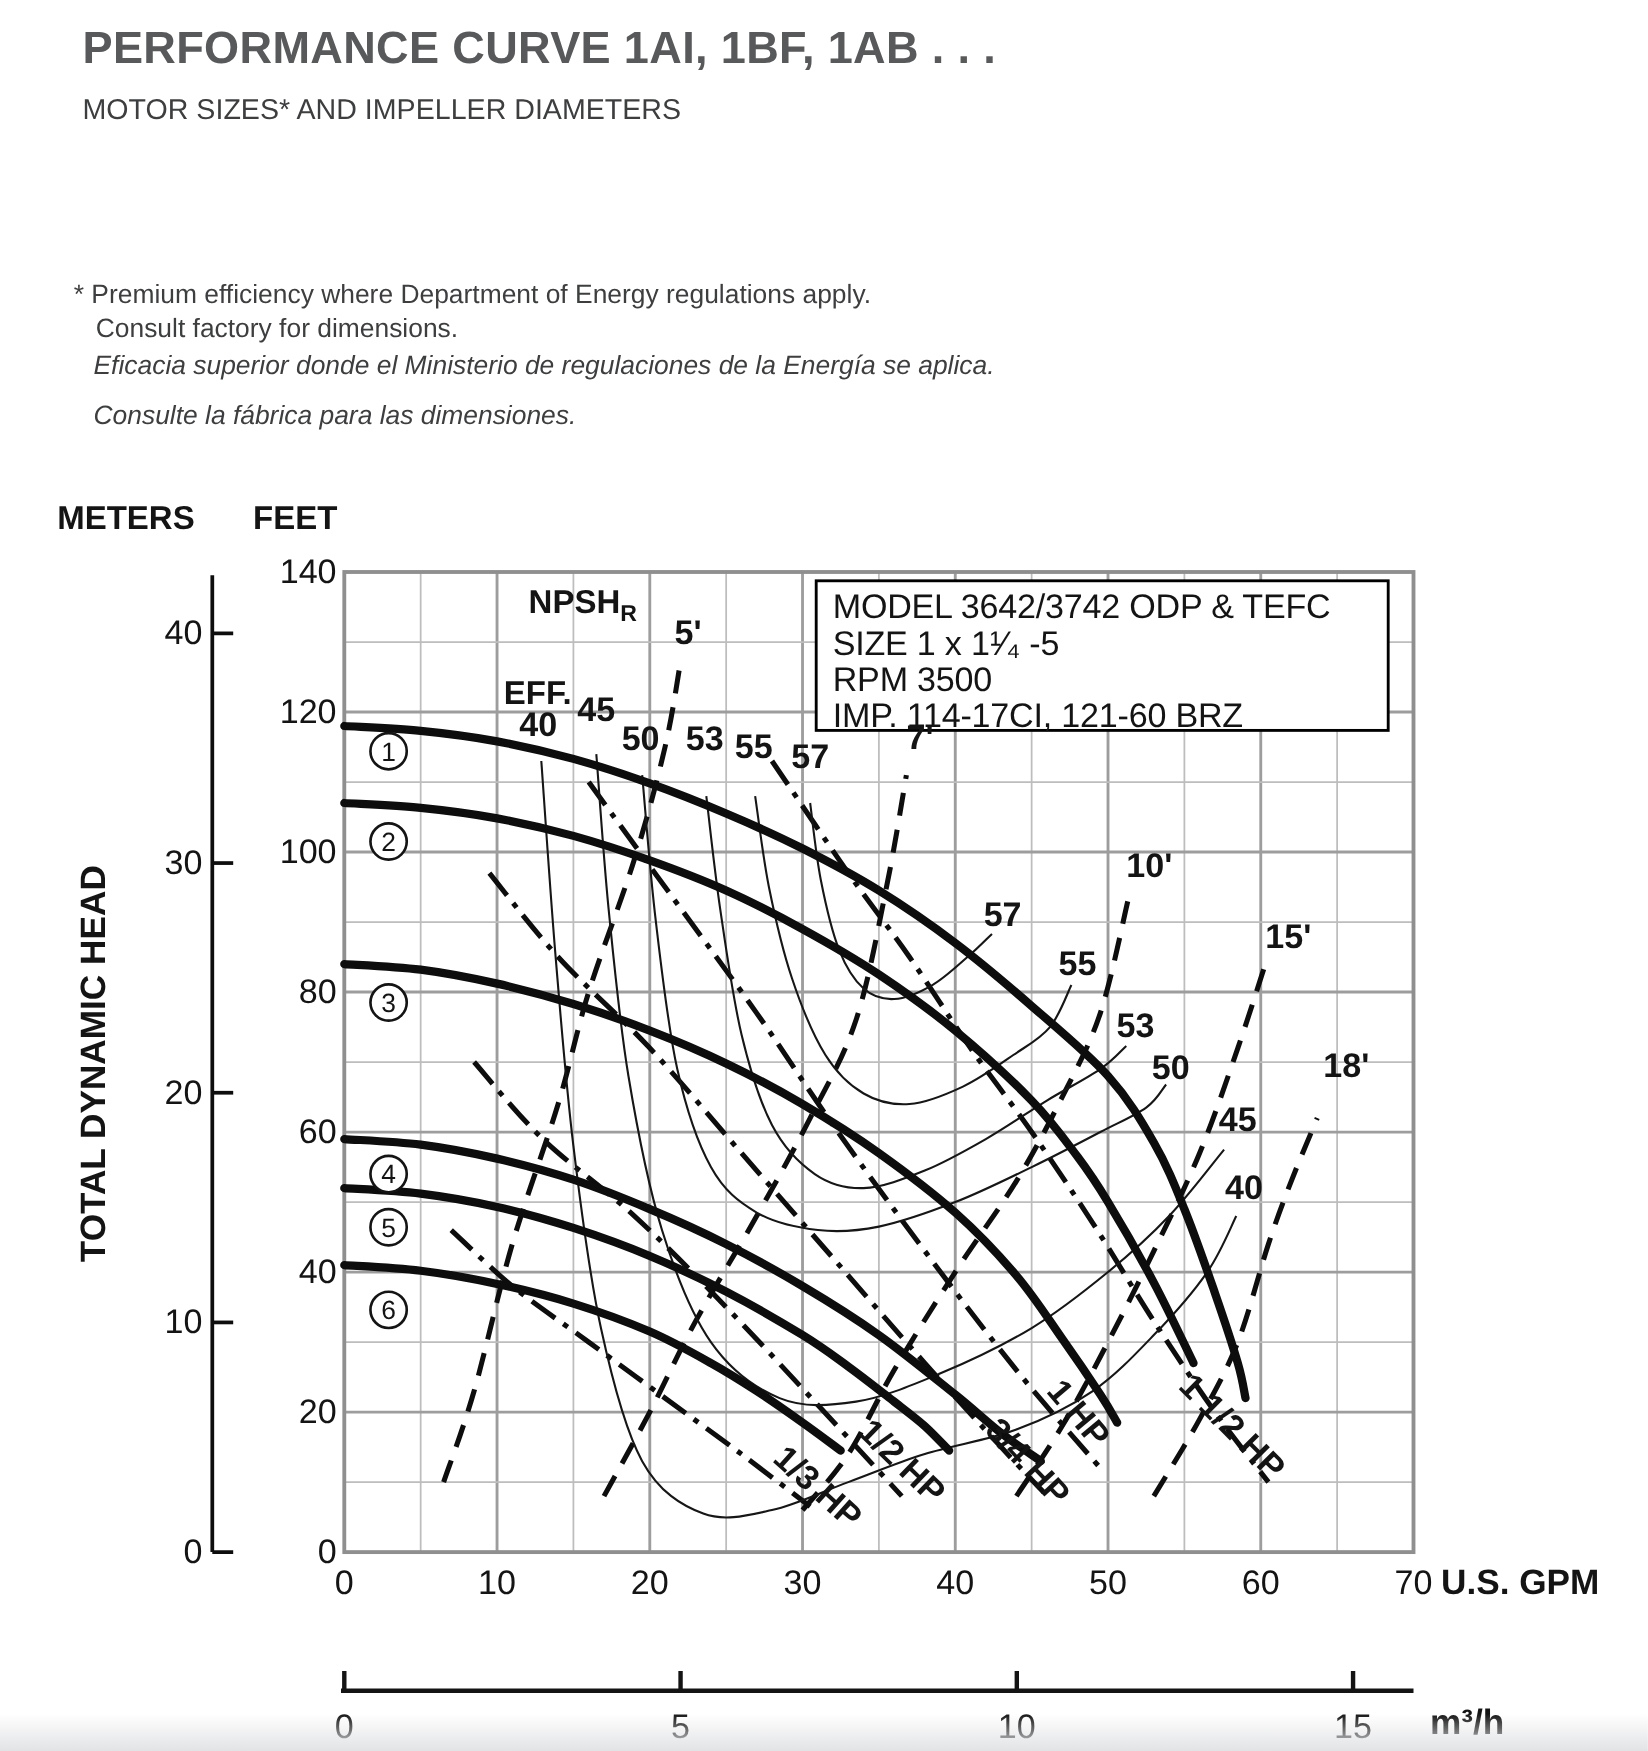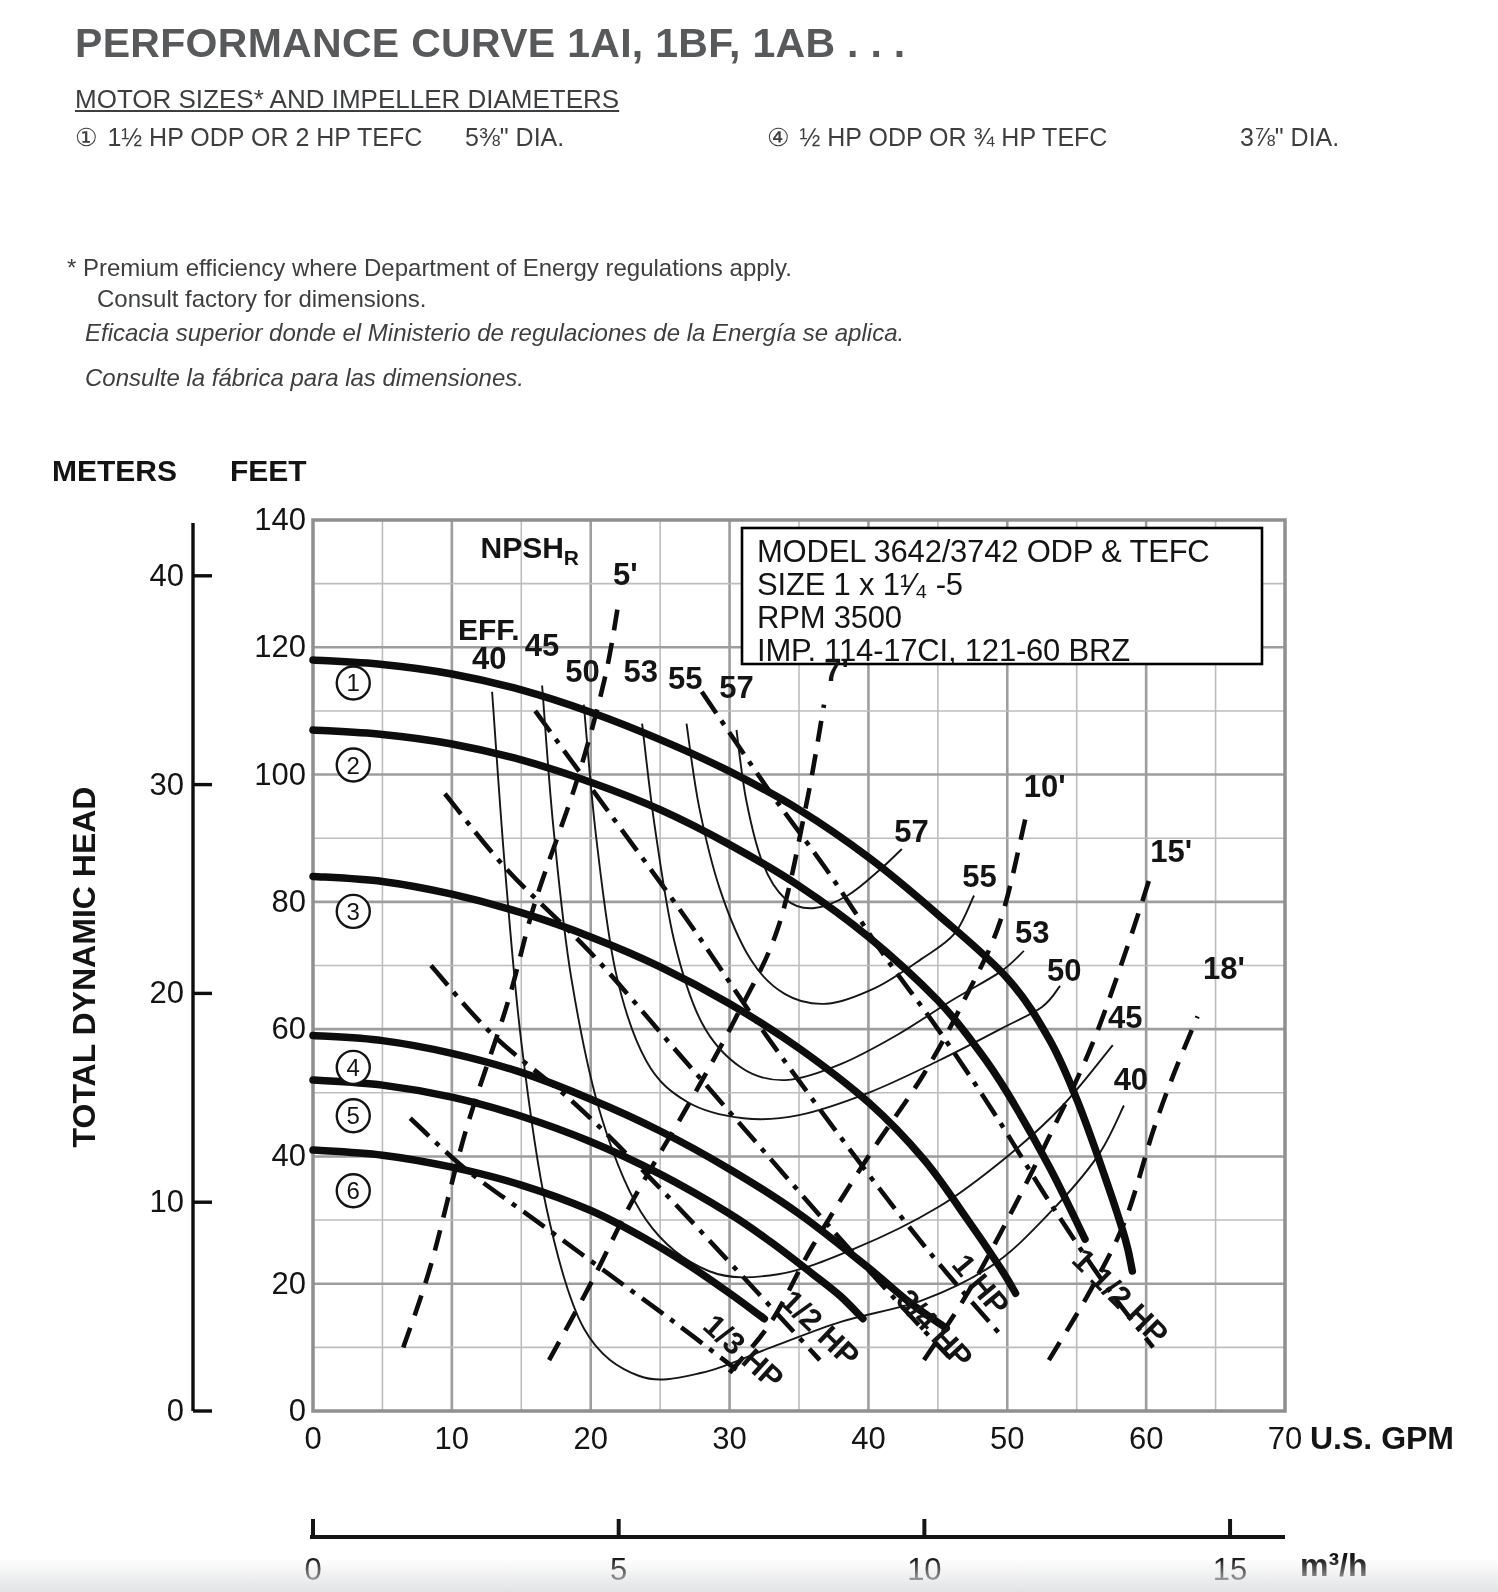--- a/index.html
+++ b/index.html
@@ -1,20 +1,20 @@
 <!DOCTYPE html>
 <html><head>
 <meta charset="utf-8">
 <style>
   html,body{margin:0;padding:0;background:#fff;}
   body{width:1498px;height:1592px;position:relative;overflow:hidden;
        font-family:"Liberation Sans","DejaVu Sans",sans-serif;}
   .abs{position:absolute;}
   .page-title{left:75px;top:20px;font-size:41px;font-weight:700;color:#58595b;letter-spacing:.3px;}
-  .table-title{left:75px;top:84px;font-size:26px;color:#3d3e40;text-decoration:underline;}
+  .table-title{left:75px;top:84px;font-size:26px;color:#3d3e40;}
   .motor-table{left:75px;top:119px;width:1360px;font-size:25px;color:#3d3e40;}
   .mt-row{display:grid;grid-template-columns:390px 302px 473px 1fr;line-height:37px;}
   .mt-num{margin-right:10px;}
   .fn{font-size:24px;color:#3d3e40;text-align:center;}
   .fn-es{font-style:italic;}
   .chart-svg{left:0;top:0;width:1498px;height:1592px;}
   .bottom-fade{left:0;bottom:0;width:100%;height:34px;
      background:linear-gradient(180deg,rgba(233,234,235,0) 0%,#e2e3e5 100%);pointer-events:none;}
   
   .grid-minor{stroke:#bdbdbd;stroke-width:1.6;}
@@ -36,30 +36,24 @@
   .legend-sub{font-size:21px;font-weight:700;}
   .box-line{font-size:31px;letter-spacing:-.2px;}
   .marker-num{font-size:24px;}
 </style>
 </head>
 <body>
 
 <div class="abs page-title">PERFORMANCE CURVE 1AI, 1BF, 1AB . . .</div>
 <div class="abs table-title">MOTOR SIZES* AND IMPELLER DIAMETERS</div>
 <div class="abs motor-table" id="motor-table">
-    <div class="mt-row">
-      <div><span class="mt-num">①</span>1½ HP ODP OR 2 HP TEFC</div>
-      <div>5⅜" DIA.</div>
-      <div><span class="mt-num">④</span>½ HP ODP OR ¾ HP TEFC</div>
-      <div>3⅞" DIA.</div>
-    </div>
   </div>
 
 <div class="abs fn" style="left:67px;top:254px">* Premium efficiency where Department of Energy regulations apply.</div>
-<div class="abs fn" style="left:97px;top:285px">Consult factory for dimensions.</div>
+<div class="abs fn" style="left:87px;top:285px">Consult factory for dimensions.</div>
 <div class="abs fn fn-es" style="left:85px;top:319px">Eficacia superior donde el Ministerio de regulaciones de la Energía se aplica.</div>
 <div class="abs fn fn-es" style="left:85px;top:364px">Consulte la fábrica para las dimensiones.</div>
 
 <svg id="chart" class="abs chart-svg" viewBox="0 0 1498 1592">
     <g>
       <line x1="382.42857142857144" y1="520" x2="382.42857142857144" y2="1411" class="grid-minor"></line>
       <line x1="451.8571428571429" y1="520" x2="451.8571428571429" y2="1411" class="grid-major"></line>
       <line x1="521.2857142857142" y1="520" x2="521.2857142857142" y2="1411" class="grid-minor"></line>
       <line x1="590.7142857142858" y1="520" x2="590.7142857142858" y2="1411" class="grid-major"></line>
       <line x1="660.1428571428571" y1="520" x2="660.1428571428571" y2="1411" class="grid-minor"></line>

